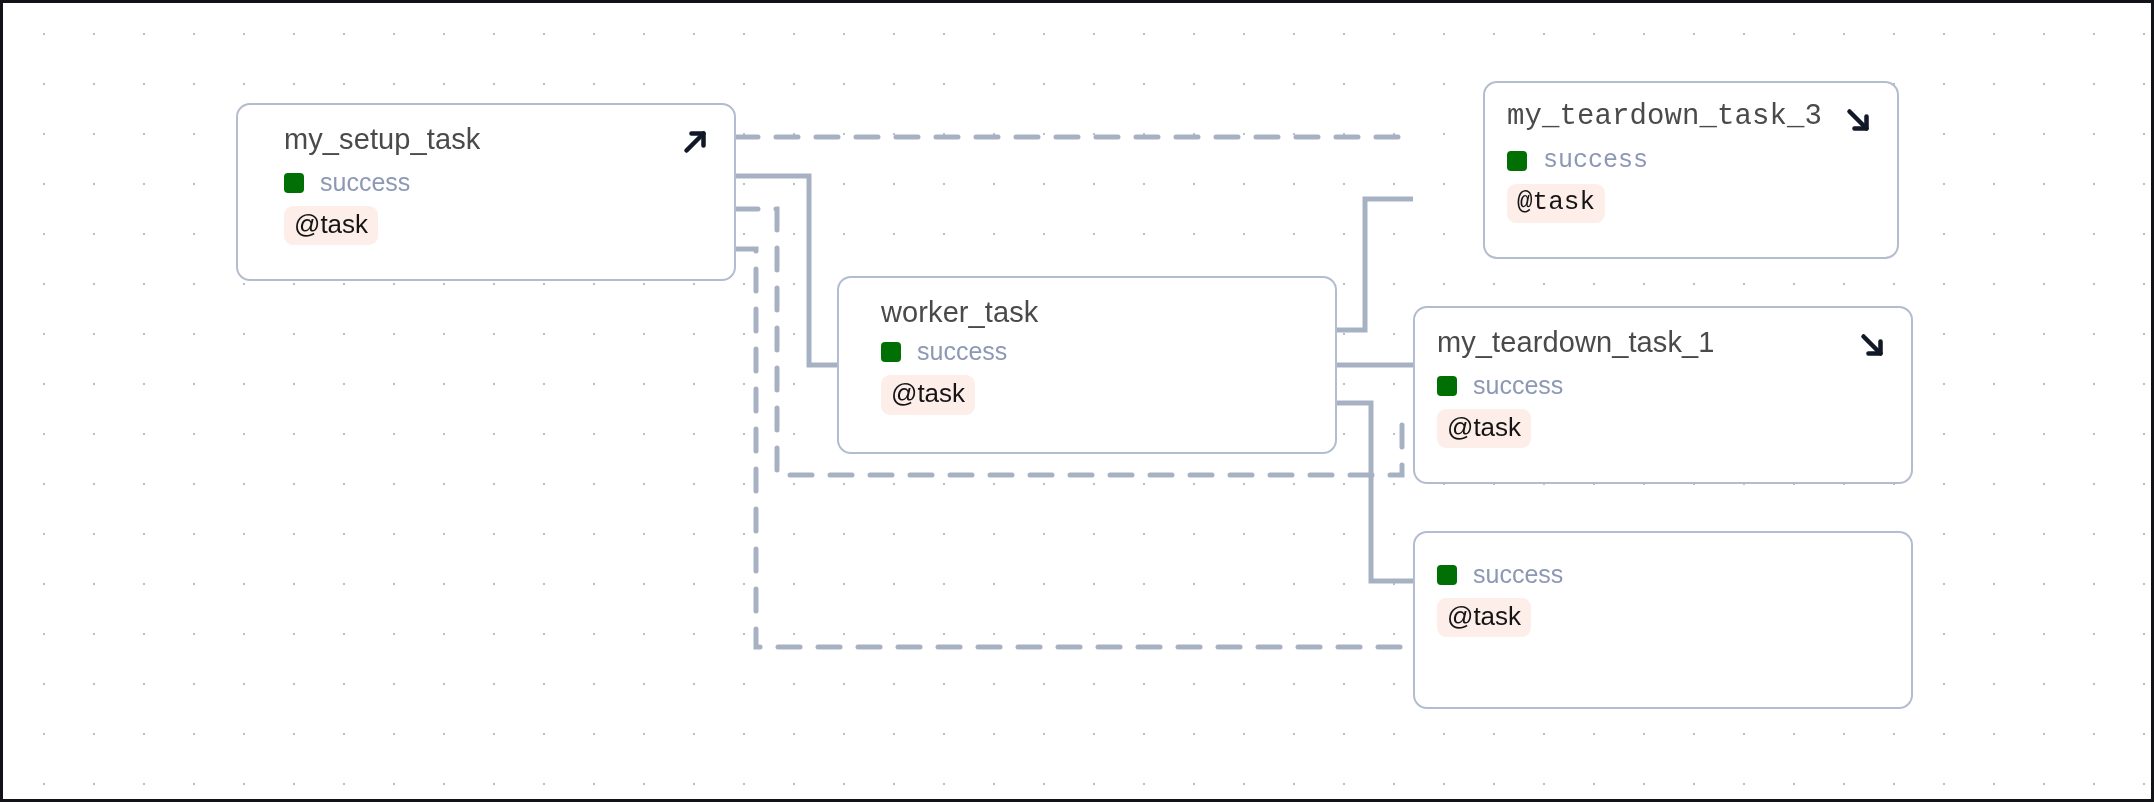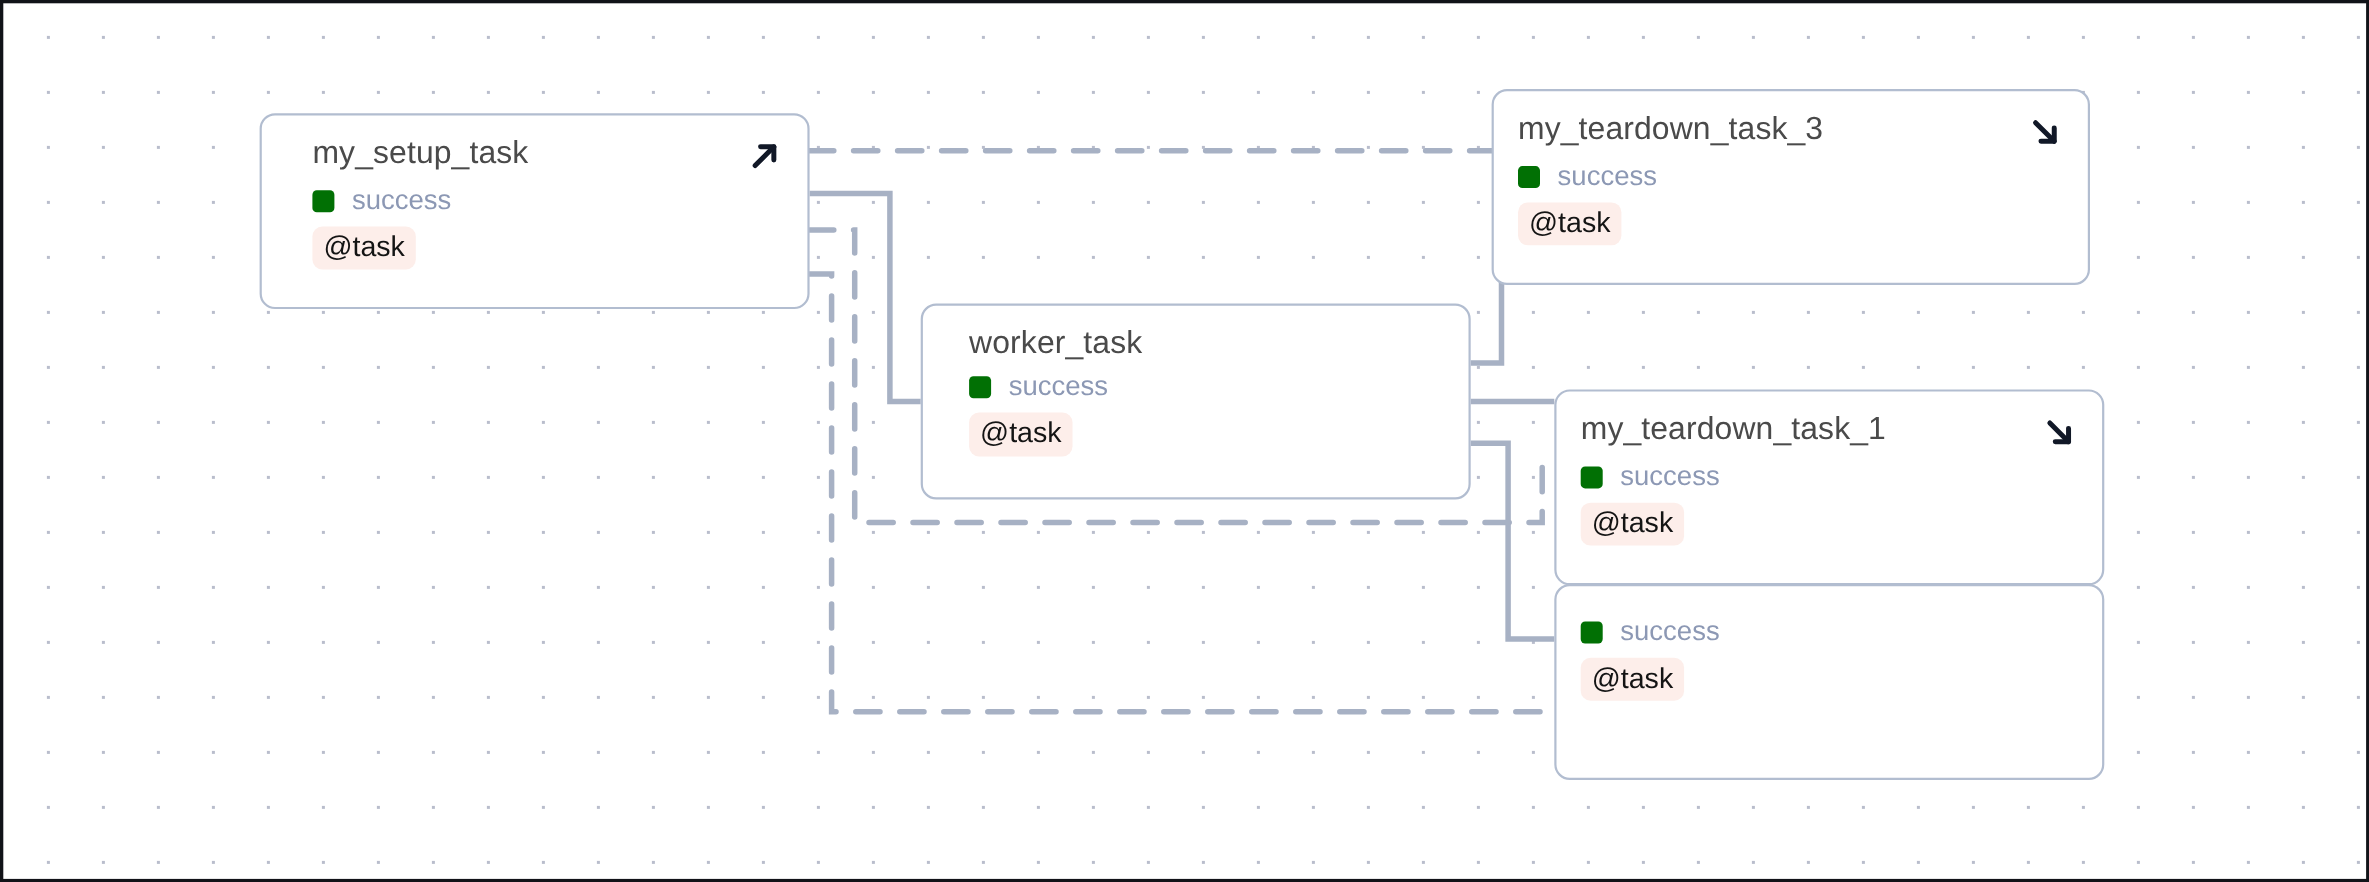--- a/index.html
+++ b/index.html
@@ -123,40 +123,40 @@
     </div>
     <div class="state-row">
       <span class="state-dot" style="background:#017004;"></span>
       <span class="state-text">success</span>
     </div>
     <div>
       <span class="type-badge">@task</span>
     </div>
   </div>
 
-  <div class="node" style="left:1353px;top:78px;width:544px;height:178px;">
+  <div class="node" style="left:1480px;top:78px;width:416px;height:178px;font-family:Liberation Mono, monospace;">
     <div class="node-head">
       <div class="node-title">my_teardown_task_3</div>
       <span class="node-arrow">
         <svg viewBox="0 0 24 24" width="34" height="34" fill="none" stroke="#111827" stroke-width="3.2" stroke-linecap="round" stroke-linejoin="round">
           <path d="M6 6 L18 18"></path>
             <path d="M18 9.5 L18 18 L9.5 18"></path>
         </svg>
       </span>
     </div>
     <div class="state-row">
       <span class="state-dot" style="background:#017004;"></span>
       <span class="state-text">success</span>
     </div>
     <div>
       <span class="type-badge">@task</span>
     </div>
   </div>
 
-  <div class="node" style="left:1410px;top:303px;width:500px;height:178px;margin-top:48px;">
+  <div class="node" style="left:1410px;top:303px;width:500px;height:178px;">
     <div class="node-head">
       <div class="node-title">my_teardown_task_1</div>
       <span class="node-arrow">
         <svg viewBox="0 0 24 24" width="34" height="34" fill="none" stroke="#111827" stroke-width="3.2" stroke-linecap="round" stroke-linejoin="round">
           <path d="M6 6 L18 18"></path>
             <path d="M18 9.5 L18 18 L9.5 18"></path>
         </svg>
       </span>
     </div>
     <div class="state-row">

